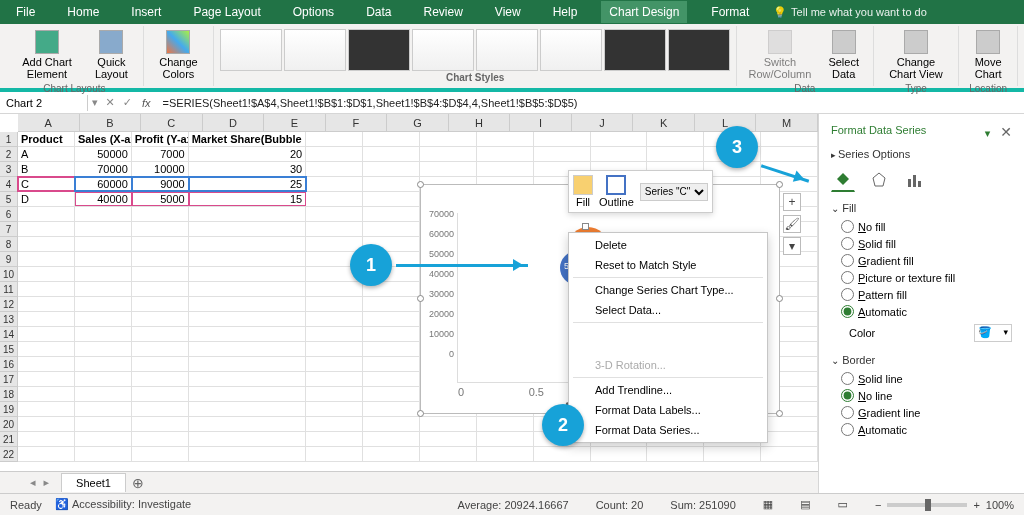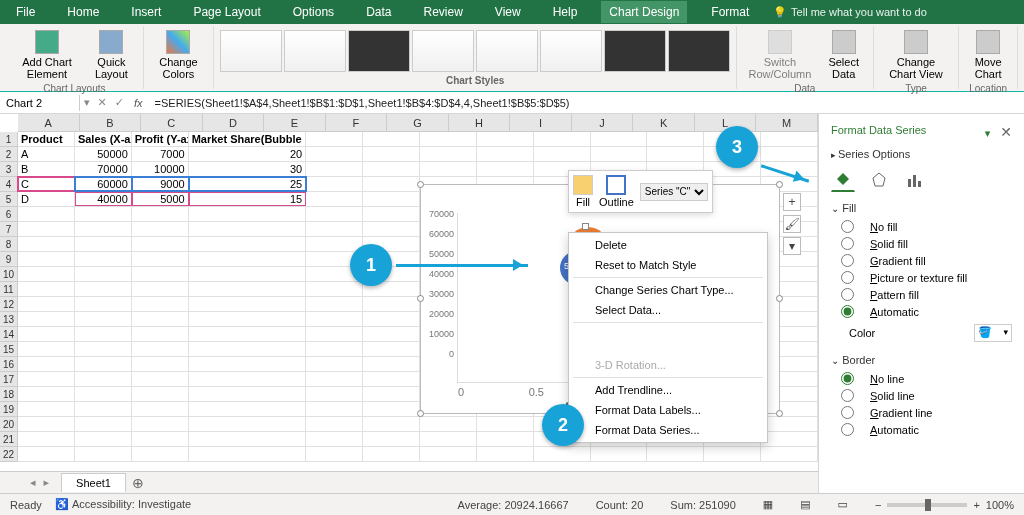--- a/index.html
+++ b/index.html
@@ -1,31 +1,31 @@
 <!DOCTYPE html>
 <html><head>
 <meta charset="utf-8">
 <style>
 *{box-sizing:border-box;margin:0;padding:0;font-family:"Segoe UI",Arial,sans-serif;font-size:11px;}
 body{width:1024px;height:515px;overflow:hidden;background:#fff;position:relative;user-select:none;}
 .titlebar{height:24px;background:#217346;color:#fff;display:flex;align-items:center;padding:0 8px;gap:16px;}
 .titlebar .tab{padding:4px 8px;cursor:pointer;font-size:12px;}
 .titlebar .tab.active{background:#439467;}
 .titlebar .tell{display:flex;align-items:center;gap:4px;opacity:.9;}
-.ribbon{height:68px;background:#f3f2f1;border-bottom:1px solid #14b8a6;display:flex;padding:2px 6px;}
+.ribbon{height:68px;background:#f3f2f1;border-bottom:4px solid #14b8a6;display:flex;padding:2px 6px;}
 .rgroup{display:flex;flex-direction:column;align-items:center;justify-content:space-between;border-right:1px solid #ddd;padding:2px 6px;}
 .rgroup .btns{display:flex;gap:4px;}
 .rbtn{display:flex;flex-direction:column;align-items:center;gap:2px;padding:2px 4px;cursor:pointer;text-align:center;font-size:10px;line-height:1.1;}
 .rbtn .ico{width:24px;height:24px;background:#ccc;border:1px solid #aaa;}
 .rlabel{font-size:10px;color:#666;padding:1px 0;}
 .chartstyles{display:flex;gap:2px;align-items:center;flex:1;}
 .styleitem{width:62px;height:42px;border:1px solid #ccc;background:linear-gradient(#fff,#f0f0f0);}
 .styleitem.dark{background:#333;}
 .formulabar{height:22px;border-bottom:1px solid #d6d6d6;display:flex;align-items:center;font-size:11px;}
-.namebox{width:80px;border-right:1px solid #ccc;padding:2px 6px;background:#fff;}
+.namebox{width:88px;border-right:1px solid #ccc;padding:2px 6px;background:#fff;}
 .fx{padding:0 6px;color:#555;font-style:italic;}
 .formula{flex:1;padding:2px 6px;color:#222;}
 .gridwrap{position:absolute;top:114px;left:0;right:0;bottom:22px;display:flex;}
 .sheet{position:relative;flex:1;overflow:hidden;}
 .colheads{position:absolute;top:0;left:18px;right:0;height:18px;display:flex;background:#e6e6e6;border-bottom:1px solid #ccc;}
 .ch{width:76px;text-align:center;border-right:1px solid #ccc;font-size:11px;color:#333;line-height:18px;}
 .rowheads{position:absolute;top:18px;left:0;width:18px;background:#e6e6e6;border-right:1px solid #ccc;}
 .rh{height:15px;text-align:center;border-bottom:1px solid #ccc;font-size:10px;color:#333;line-height:15px;}
 .cells{position:absolute;top:18px;left:18px;right:0;bottom:0;}
 .row{display:flex;height:15px;border-bottom:1px solid #e0e0e0;}
@@ -56,21 +56,21 @@
 .pane{width:206px;border-left:1px solid #d6d6d6;background:#fff;padding:10px 12px;}
 .pane h2{font-size:15px;font-weight:normal;color:#2e7d32;margin-bottom:8px;display:flex;justify-content:space-between;}
 .pane .close{font-size:14px;color:#666;cursor:pointer;}
 .pane .so{font-size:11px;color:#333;margin:4px 0 8px;}
 .pane .so:before{content:"▸ ";font-size:9px;}
 .iconrow{display:flex;gap:12px;margin:6px 0 10px;}
 .iconrow .pi{width:24px;height:24px;border:1px solid transparent;cursor:pointer;display:flex;align-items:center;justify-content:center;}
 .iconrow .pi.active{border-bottom:2px solid #2e7d32;}
 .sect{font-size:11px;color:#333;margin:8px 0 4px;}
 .sect:before{content:"⌄ ";font-size:10px;}
-.radio{display:flex;align-items:center;gap:16px;padding:2px 0 2px 10px;font-size:11px;}
+.radio{display:flex;align-items:center;gap:4px;padding:2px 0 2px 10px;font-size:11px;}
 .radio input{accent-color:#2e7d32;}
 .colorrow{display:flex;align-items:center;gap:8px;padding:4px 0 4px 18px;}
 .colorrow .sw{width:38px;height:18px;border:1px solid #ccc;background:#fff;cursor:pointer;position:relative;}
 .tabs{position:absolute;bottom:22px;left:0;right:206px;height:22px;border-top:1px solid #ccc;background:#f3f2f1;display:flex;align-items:center;padding-left:30px;font-size:11px;}
 .tabs .stab{padding:3px 14px;background:#fff;border:1px solid #ccc;border-bottom:none;cursor:pointer;}
 .tabs .add{margin-left:6px;color:#666;cursor:pointer;font-size:14px;}
 .statusbar{position:absolute;bottom:0;left:0;right:0;height:22px;background:#f3f2f1;border-top:1px solid #ccc;display:flex;align-items:center;padding:0 10px;font-size:11px;color:#444;gap:14px;}
 .statusbar .r{margin-left:auto;display:flex;gap:27px;align-items:center;}
 .zoom{display:flex;align-items:center;gap:6px;}
 .zoom .slider{width:80px;height:4px;background:#ccc;position:relative;}
@@ -710,26 +710,26 @@
         <span>Color</span>
         <span style="flex:1"></span>
         <div class="sw">
           <span style="position:absolute;left:3px;top:1px;">🪣</span>
           <span style="position:absolute;right:3px;top:2px;font-size:9px;">▾</span>
         </div>
       </div>
     <div class="sect">Border</div>
     <div id="borderopts">
         <label class="radio">
+          <input type="radio" name="border" style="">
+          <span><u>S</u>olid line</span>
+        </label>
+        <label class="radio">
           <input type="radio" name="border" checked="" style="">
           <span><u>N</u>o line</span>
-        </label>
-        <label class="radio">
-          <input type="radio" name="border" style="">
-          <span><u>S</u>olid line</span>
         </label>
         <label class="radio">
           <input type="radio" name="border" style="">
           <span><u>G</u>radient line</span>
         </label>
         <label class="radio">
           <input type="radio" name="border" style="">
           <span><u>A</u>utomatic</span>
         </label>
       </div>

